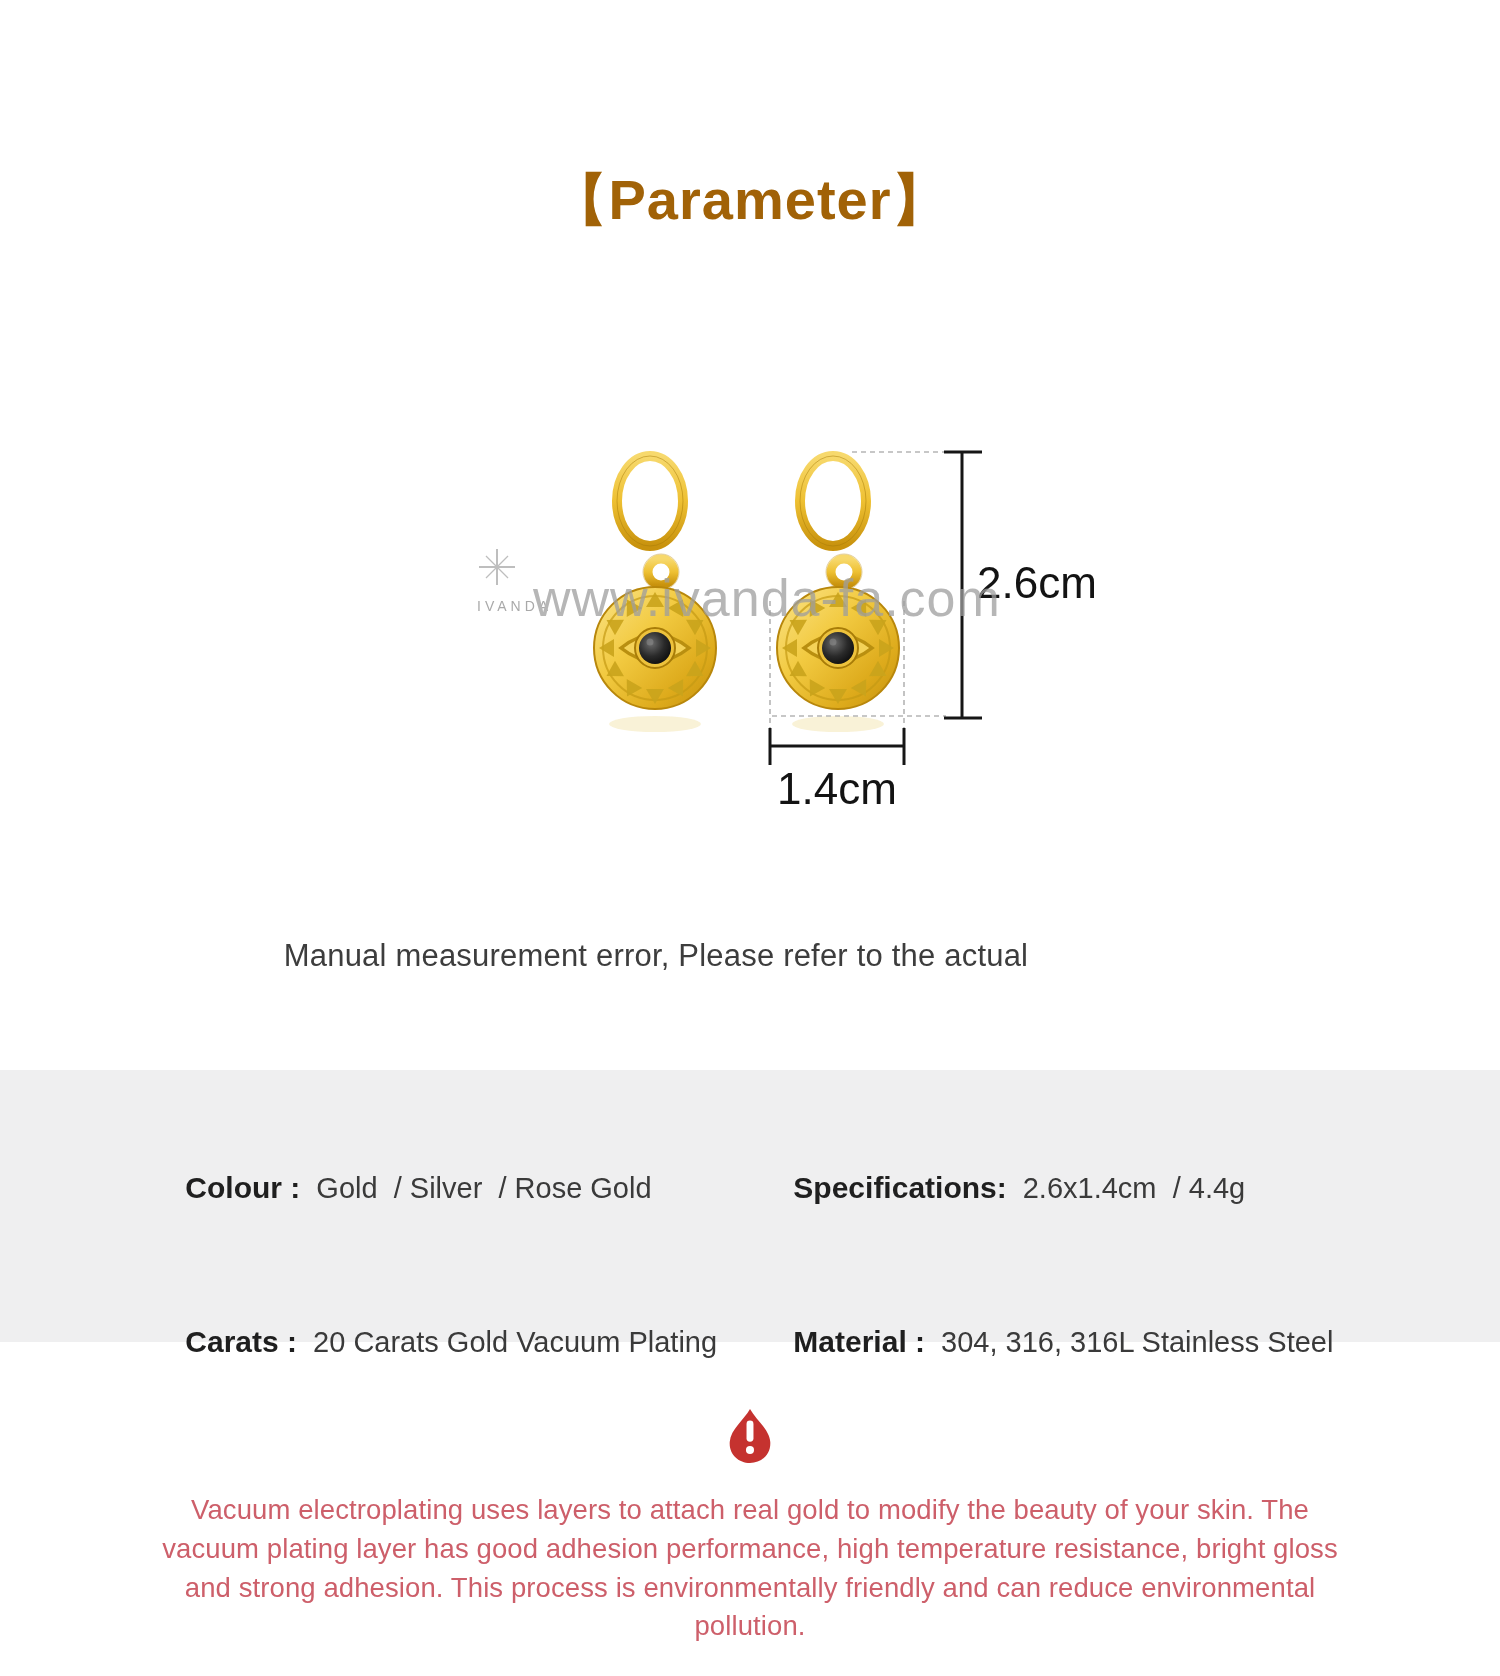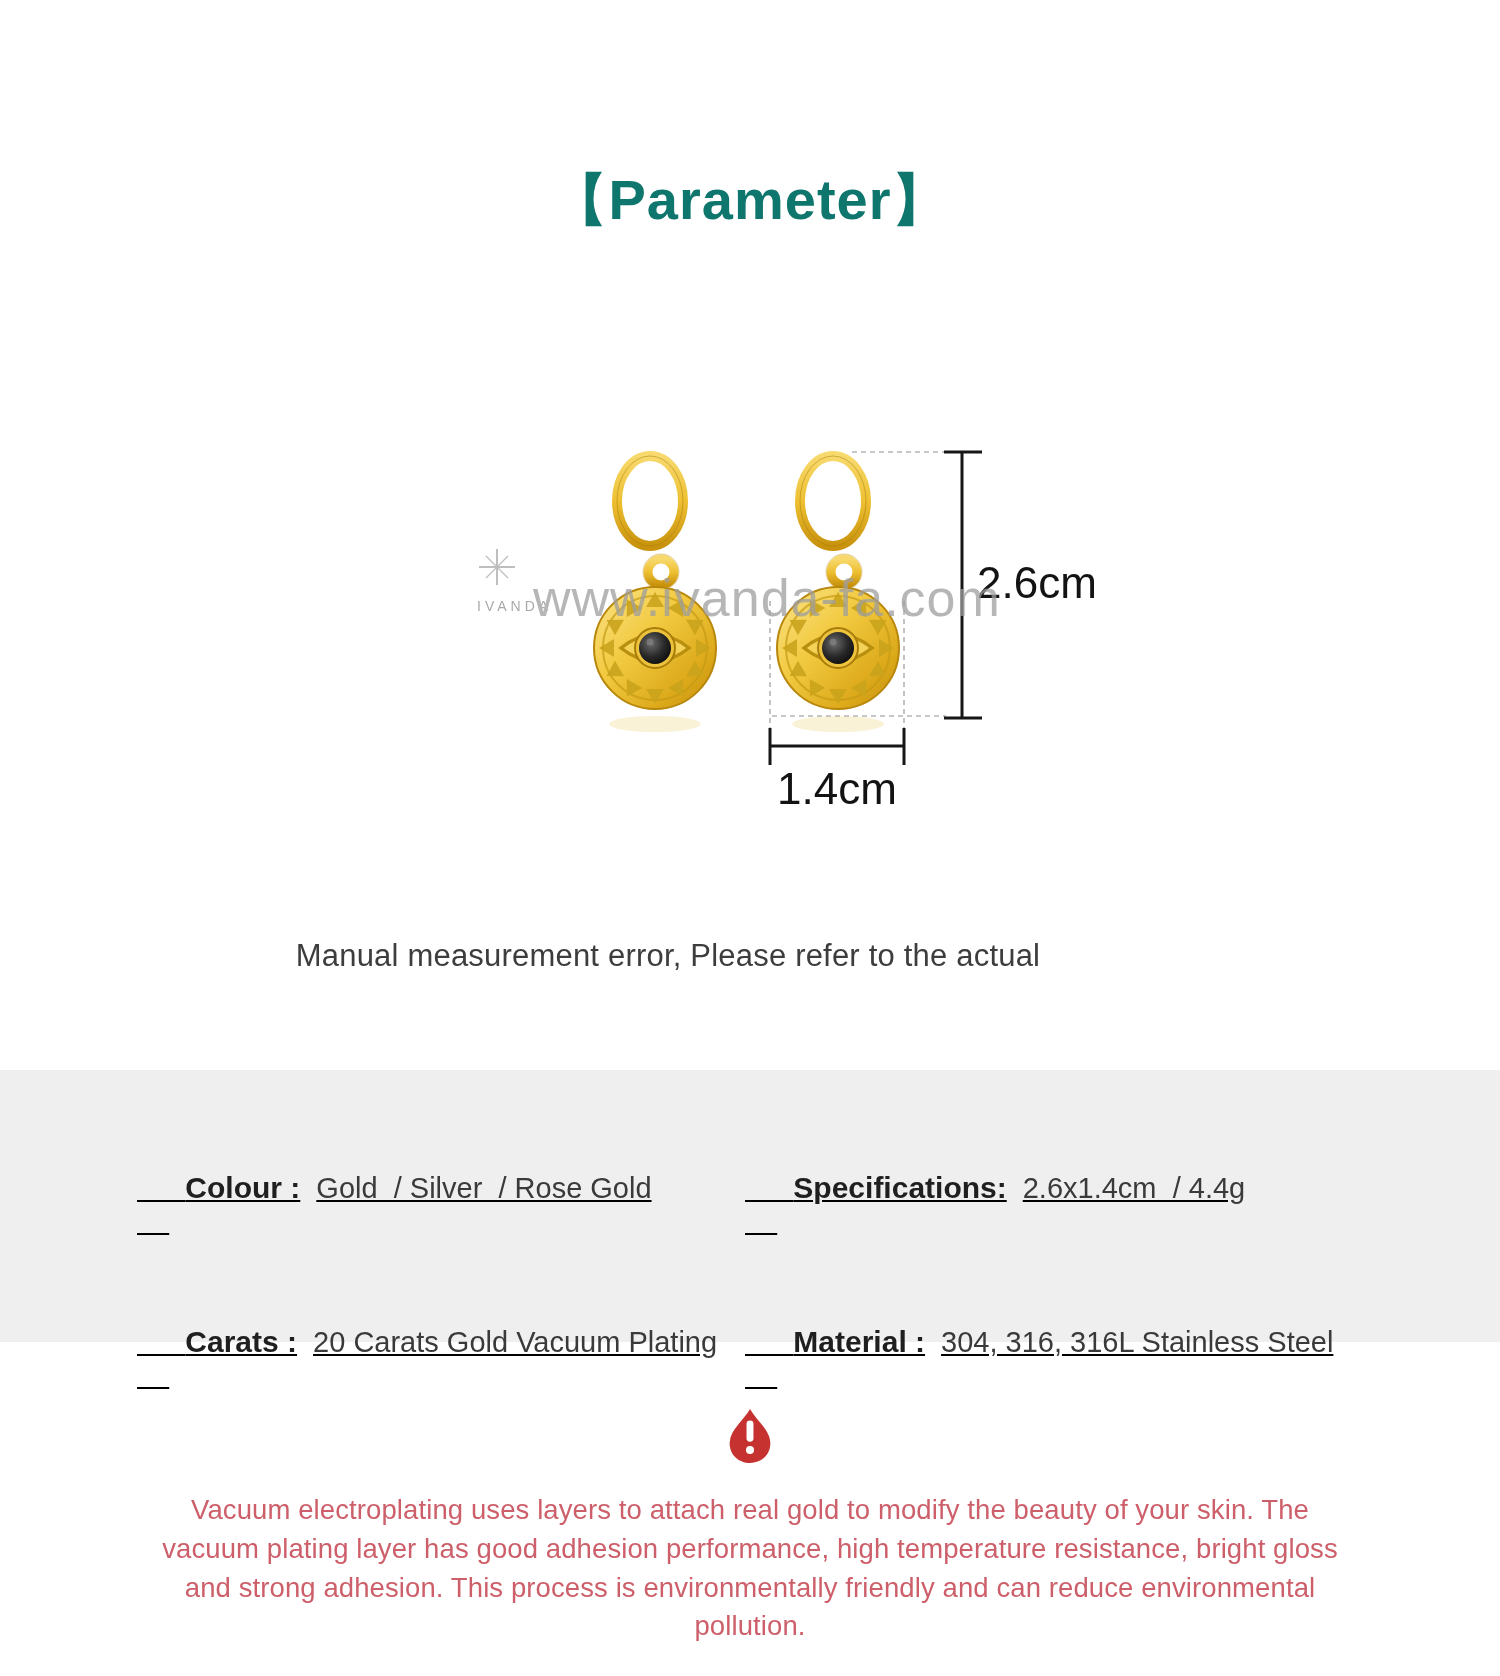--- a/index.html
+++ b/index.html
@@ -4,33 +4,33 @@
 <style>
   html,body{margin:0;padding:0;}
   body{
     width:1500px;height:1676px;position:relative;background:#ffffff;
     font-family:"Liberation Sans", sans-serif;overflow:hidden;
   }
   svg{font-family:inherit;}
 
   .page-title{
     position:absolute;top:163px;left:0;width:1500px;text-align:center;
-    font-size:56px;font-weight:700;color:#0f766e;letter-spacing:1px;
+    font-size:56px;font-weight:700;color:#a16207;letter-spacing:1px;
   }
 
   .figure-wrap{position:absolute;top:395px;left:400px;width:720px;height:430px;}
 
   .caption{
-    position:absolute;top:938px;left:12px;width:1312px;text-align:center;
+    position:absolute;top:938px;left:0;width:1312px;text-align:center;
     font-size:31px;color:#3d3d3d;letter-spacing:0.2px;
   }
 
   .spec-panel{
     position:absolute;top:1070px;left:0;width:1500px;height:272px;
-    background:#efeff0;box-sizing:border-box;padding:68px 80px 0 137px;text-decoration:underline;
+    background:#efeff0;box-sizing:border-box;padding:68px 80px 0 137px;
   }
   .spec-grid{
     display:grid;grid-template-columns:608px auto;row-gap:54px;align-items:baseline;
   }
   .spec-item{font-size:29px;color:#3a3a3a;white-space:pre-wrap;}
   .spec-label{font-weight:700;color:#1f1f1f;font-size:30px;margin-right:16px;}
 
   .notice-icon{
     position:absolute;top:1406px;left:50%;transform:translateX(-50%);
     width:54px;height:60px;

